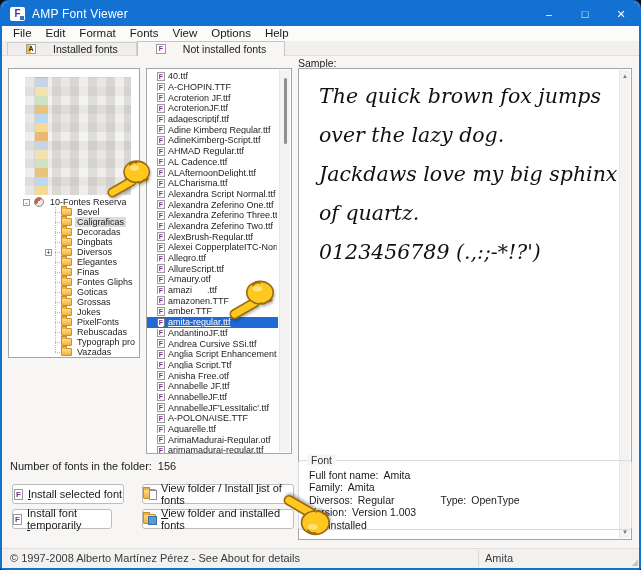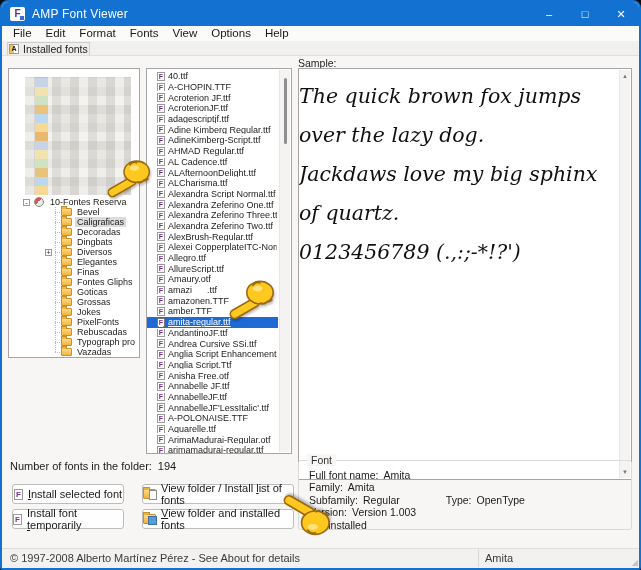--- a/index.html
+++ b/index.html
@@ -19,38 +19,38 @@
   .win-btn{width:36px;height:100%;display:flex;align-items:center;justify-content:center;
     font-size:11px;color:#fff;}
 
   
   .menubar{height:15px;background:#fbfbfa;display:flex;align-items:center;padding-left:4px;}
   .menu-item{padding:0 7px;font-size:11.5px;color:#191919;line-height:15px;}
 
   
   .tabstrip{height:15px;background:#f1f0ef;display:flex;align-items:flex-end;padding-left:5px;
     border-bottom:1px solid #e0dfdd;}
-  .tab{display:inline-flex;align-items:center;gap:4px;font-size:10.5px;color:#222;
-    padding:0 1px;height:13px;background:#efeeec;border:1px solid #cfcecc;border-bottom:none;}
+  .tab{display:inline-flex;align-items:center;gap:17px;font-size:10.5px;color:#222;
+    padding:0 18px;height:13px;background:#efeeec;border:1px solid #cfcecc;border-bottom:none;}
   .tab.active{background:#f7f6f4;height:15px;margin-bottom:-1px;border-color:#c6c5c3;z-index:2;}
   .tab-icon{width:10px;height:10px;border:1px solid #9a9a9a;background:#fff;font-size:7px;
     line-height:8px;text-align:center;font-weight:bold;flex:none;}
   .tab-icon.a{background:linear-gradient(90deg,#f2c24e 0 45%,#fff 45%);color:#222;}
   .tab-icon.f{color:#7a2f8f;}
 
   
   .main{position:absolute;left:0;top:54px;right:0;bottom:0;background:#f7f6f4;}
   .panel-label{position:absolute;top:1px;font-size:10.5px;color:#1d1d1d;}
 
   .tree-panel{position:absolute;left:6px;top:12px;width:132px;height:290px;background:#fff;
     border:1px solid #a5a5a5;overflow:hidden;}
   .list-panel{position:absolute;left:144px;top:12px;width:146px;height:386px;background:#fff;
     border:1px solid #a5a5a5;overflow:hidden;}
-  .sample-panel{position:absolute;left:296px;top:12px;width:334px;height:412px;background:#fff;
-    border:1px solid #a5a5a5;overflow:hidden;padding:8px 12px 8px 0;}
+  .sample-panel{position:absolute;left:296px;top:12px;width:334px;height:472px;background:#fff;
+    border:1px solid #a5a5a5;overflow:hidden;padding:8px 12px 8px 20px;}
 
   
   .mosaic{position:absolute;
     background-image:
       repeating-linear-gradient(90deg,rgba(255,255,255,0) 0 9px,rgba(175,172,166,.28) 9px 18px,rgba(255,255,255,.3) 18px 27px,rgba(150,148,142,.18) 27px 36px),
       repeating-linear-gradient(0deg,#e9e7e4 0 9px,#dedcd8 9px 18px,#efeeea 18px 27px,#e2e0dc 27px 36px);}
   .mosaic .strip{position:absolute;top:0;bottom:0;width:13px;
     background:repeating-linear-gradient(0deg,#f6d993 0 9px,#bcd7f0 9px 18px,#e9c27c 18px 27px,#cfe3c4 27px 36px,#f2e2ae 36px 45px,#c7d4e8 45px 54px,#e8b96e 54px 63px);}
   .mosaic-top{left:16px;top:8px;width:106px;height:118px;}
   .mosaic-bottom{left:36px;top:298px;width:100px;height:82px;}
@@ -109,21 +109,21 @@
   .btn-ficon::before{content:"F";}
   .folder-btn-icon{width:13px;height:10px;background:linear-gradient(#fddd85,#f0b040);
     border:1px solid #c98f2d;border-radius:1px;position:relative;flex:none;}
   .folder-btn-icon::before{content:"";position:absolute;left:-1px;top:-3px;width:5px;height:2px;
     background:#f0b040;border:1px solid #c98f2d;border-bottom:none;}
   .folder-btn-icon.list::after{content:"";position:absolute;right:-2px;bottom:-2px;width:6px;height:8px;
     background:#fff;border:1px solid #8f8f8f;}
   .folder-btn-icon.inst::after{content:"";position:absolute;right:-2px;bottom:-2px;width:7px;height:7px;
     background:#5b9bd5;border:1px solid #3a6ea5;}
   #btn-install-selected{left:10px;top:428px;width:112px;}
-  #btn-install-temp{left:10px;top:453px;width:112px;}
+  #btn-install-temp{left:10px;top:453px;width:100px;}
   #btn-view-list{left:140px;top:428px;width:152px;}
   #btn-view-installed{left:140px;top:453px;width:152px;}
 
   
   .font-group{position:absolute;left:296px;top:404px;width:334px;height:70px;
     border:1px solid #dadada;border-radius:3px;}
   .font-group .legend{position:absolute;top:-7px;left:8px;background:#f7f6f4;padding:0 4px;
     font-size:10.5px;color:#333;}
   .fi-rows{padding:8px 10px 0 10px;font-size:10.5px;color:#1b1b1b;}
   .fi-row{height:12.4px;line-height:12.4px;white-space:nowrap;}
@@ -181,20 +181,24 @@
       <span class="menu-item">View</span>
       <span class="menu-item">Options</span>
       <span class="menu-item">Help</span>
   </div>
 
   <div class="tabstrip">
     <div class="tab">
       <span class="tab-icon a">A</span>
       <span>Installed fonts</span>
     </div>
+    <div class="tab active">
+      <span class="tab-icon f">F</span>
+      <span>Not installed fonts</span>
+    </div>
   </div>
 
   <div class="main">
 
     <span class="panel-label" style="left:296px">Sample:</span>
 
     <div class="tree-panel">
       <div class="mosaic mosaic-top">
         <span class="strip" style="left:10px"></span>
       </div>
@@ -445,21 +449,21 @@
           <p>Jackdaws love my big sphinx of quartz.</p>
           <p>0123456789 (.,:;-*!?')</p>
       </div>
       <div class="vscroll">
         <span class="arr up">▲</span>
         <span class="arr down">▼</span>
       </div>
     </div>
 
     <div class="count-row">
-      <span>Number of fonts in the folder:</span><span class="val">194</span>
+      <span>Number of fonts in the folder:</span><span class="val">156</span>
     </div>
 
     <div class="btn" id="btn-install-selected">
       <span class="btn-ficon"></span>
       <span><span></span><span class="mn">I</span><span>nstall selected font</span></span>
     </div>
     <div class="btn" id="btn-install-temp">
       <span class="btn-ficon"></span>
       <span><span>Install font </span><span class="mn">t</span><span>emporarily</span></span>
     </div>
@@ -470,21 +474,21 @@
     <div class="btn" id="btn-view-list">
       <span class="folder-btn-icon list"></span>
       <span><span>View folder / Install </span><span class="mn">l</span><span>ist of fonts</span></span>
     </div>
 
     <div class="font-group">
       <span class="legend">Font</span>
       <div class="fi-rows">
         <div class="fi-row"><span>Full font name:</span><span class="v">Amita</span></div>
         <div class="fi-row"><span>Family:</span><span class="v">Amita</span></div>
-        <div class="fi-row"><span>Subfamily:</span><span class="v">Regular</span><span class="fi-type"><span>Type:</span><span class="v">OpenType</span></span></div>
+        <div class="fi-row"><span>Diversos:</span><span class="v">Regular</span><span class="fi-type"><span>Type:</span><span class="v">OpenType</span></span></div>
         <div class="fi-row"><span>Version:</span><span class="v">Version 1.003</span></div>
         <div class="fi-row">Not installed</div>
       </div>
     </div>
 
     <svg class="hand" id="hand-tree" viewBox="0 0 60 60">
         <use href="#hand-shape"></use>
       </svg>
     <svg class="hand" id="hand-list" viewBox="0 0 60 60">
         <use href="#hand-shape"></use>

